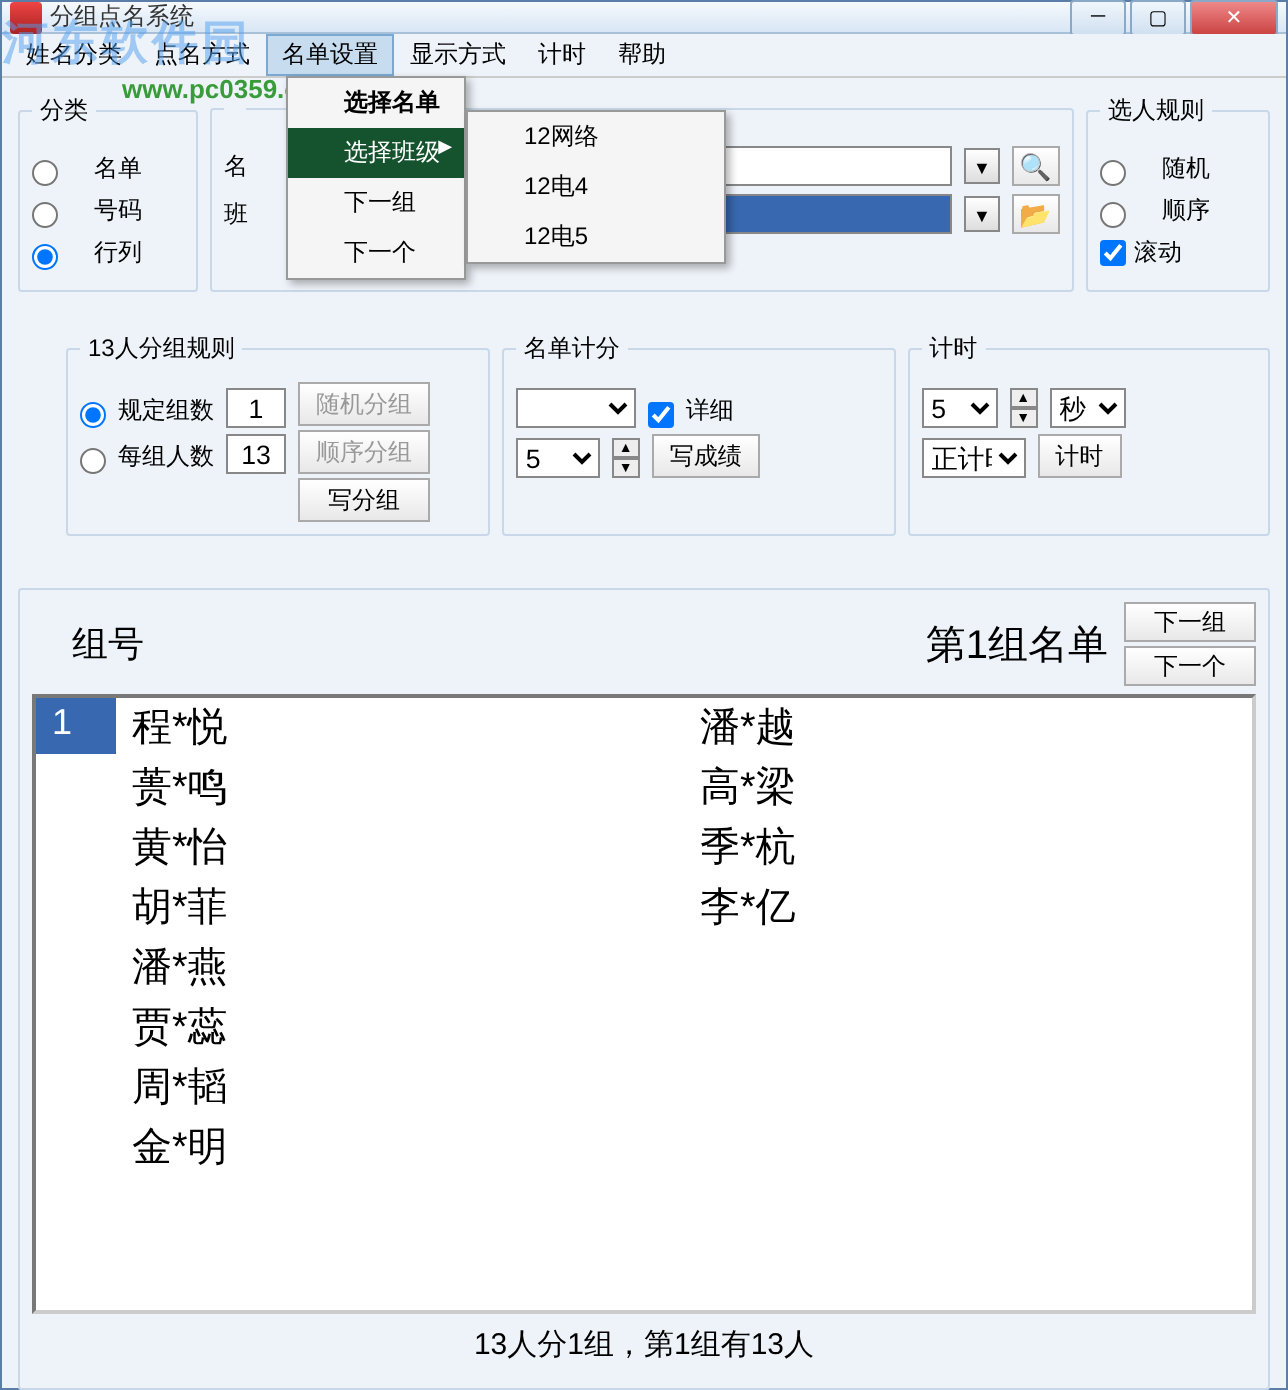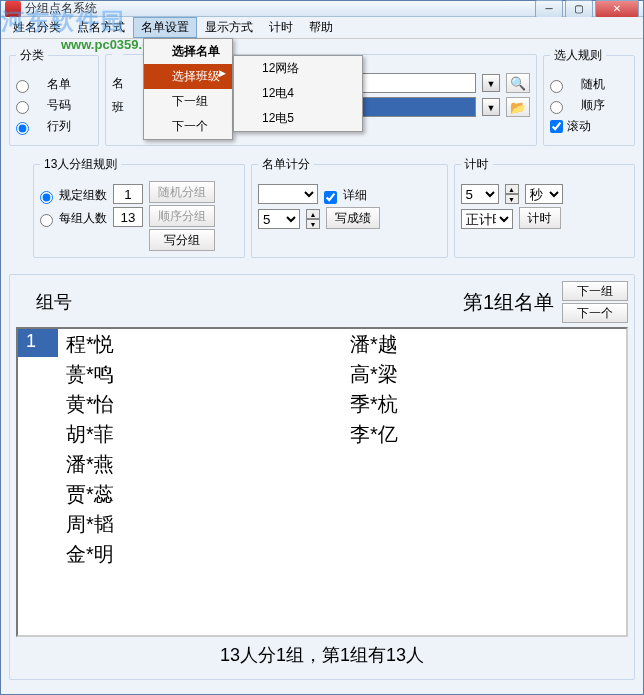--- a/index.html
+++ b/index.html
@@ -16,26 +16,26 @@
     
     .watermark { position: absolute; top: 5px; left: 0; font-size: 23px; font-weight: bold; color: rgba(80,160,240,0.5); z-index: 1; letter-spacing: 2px; pointer-events: none; }
     .watermark-url { position: absolute; top: 36px; left: 60px; font-size: 13px; font-weight: bold; color: #3a9b3a; z-index: 1; pointer-events: none; }
     
     .menubar { height: 22px; background: #eef3f9; display: flex; align-items: center; padding: 0 4px; border-bottom: 1px solid #ccc; position: relative; }
     .menu-item { padding: 2px 8px; cursor: pointer; }
     .menu-item:hover, .menu-item.active { background: #c8dcf0; border: 1px solid #7aa8d0; padding: 1px 7px; }
     
     .dropdown { position: absolute; background: #f5f5f5; border: 1px solid #999; box-shadow: 2px 2px 4px rgba(0,0,0,0.3); z-index: 100; }
     .dropdown-item { padding: 4px 24px 4px 28px; cursor: pointer; position: relative; white-space: nowrap; }
-    .dropdown-item:hover, .dropdown-item.hover { background: #c2410c; color: #fff; }
+    .dropdown-item:hover, .dropdown-item.hover { background: #14532d; color: #fff; }
     .dropdown-item.has-sub::after { content: '▶'; position: absolute; right: 6px; font-size: 9px; }
     
     .content { padding: 8px; }
     
-    fieldset { border: 1px solid #c8d8e8; border-radius: 2px; padding: 8px 6px 6px; margin-bottom: 10px; background: #eef3f9; }
+    fieldset { border: 1px solid #c8d8e8; border-radius: 2px; padding: 8px 6px 6px; margin-bottom: 20px; background: #eef3f9; }
     legend { padding: 0 4px; font-size: 12px; }
     
     .row1 { display: flex; gap: 6px; }
     .fs-category { width: 90px; }
     .fs-list { flex: 1; }
     .fs-rule { width: 92px; }
     
     .radio-row { display: flex; align-items: flex-end; margin: 4px 0; gap: 16px; }
     .radio-row input[type="radio"] { margin-right: 2px; }
     .check-row { display: flex; align-items: center; margin: 4px 0; gap: 4px; }
@@ -68,21 +68,21 @@
     .nav-btns { display: flex; flex-direction: column; gap: 2px; }
     .nav-btns .btn { width: 66px; height: 20px; }
     
     .list-box { border: 2px inset #ccc; background: #fff; height: 310px; display: flex; overflow: auto; }
     .num-col { width: 40px; }
     .num-cell { background: #3868b0; color: #fff; font-size: 18px; padding: 2px 8px; height: 28px; }
     .names-col { flex: 1; display: flex; }
     .names-list { flex: 1; padding: 0 8px; }
     .name-item { font-size: 20px; line-height: 30px; }
     
-    .footer-text { text-align: center; font-size: 18px; padding: 6px; }
+    .footer-text { text-align: center; font-size: 15px; padding: 6px; }
     
     .combo-arrow { display: inline-block; width: 18px; height: 18px; border: 1px solid #888; background: linear-gradient(#fff,#ddd); text-align: center; font-size: 9px; line-height: 18px; cursor: pointer; }
   </style>
 </head>
 <body>
 
 <div class="window">
 
   <div class="watermark">河东软件园</div>
   <div class="watermark-url">www.pc0359.cn</div>

